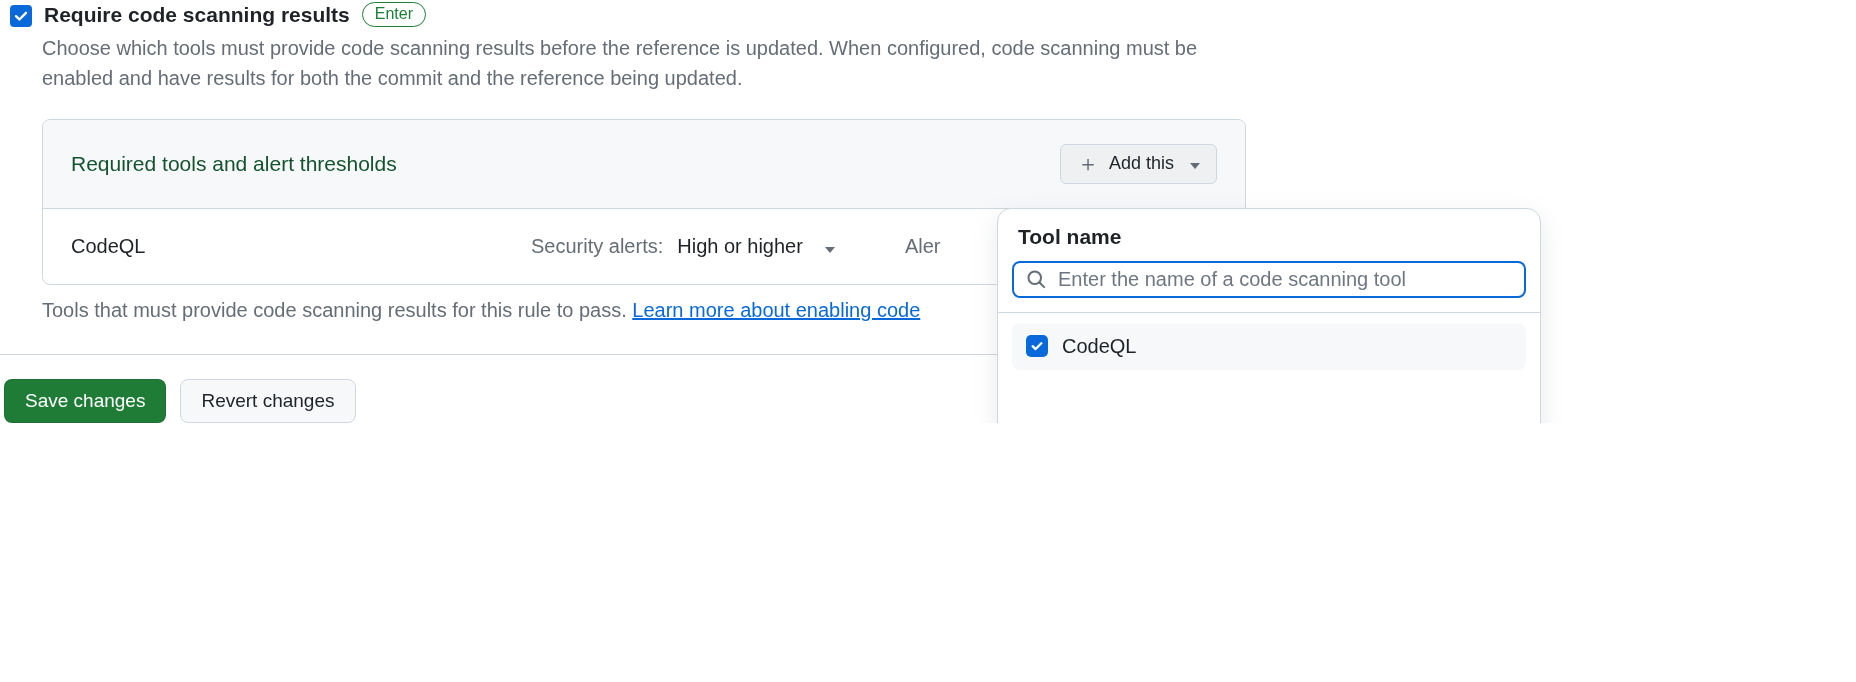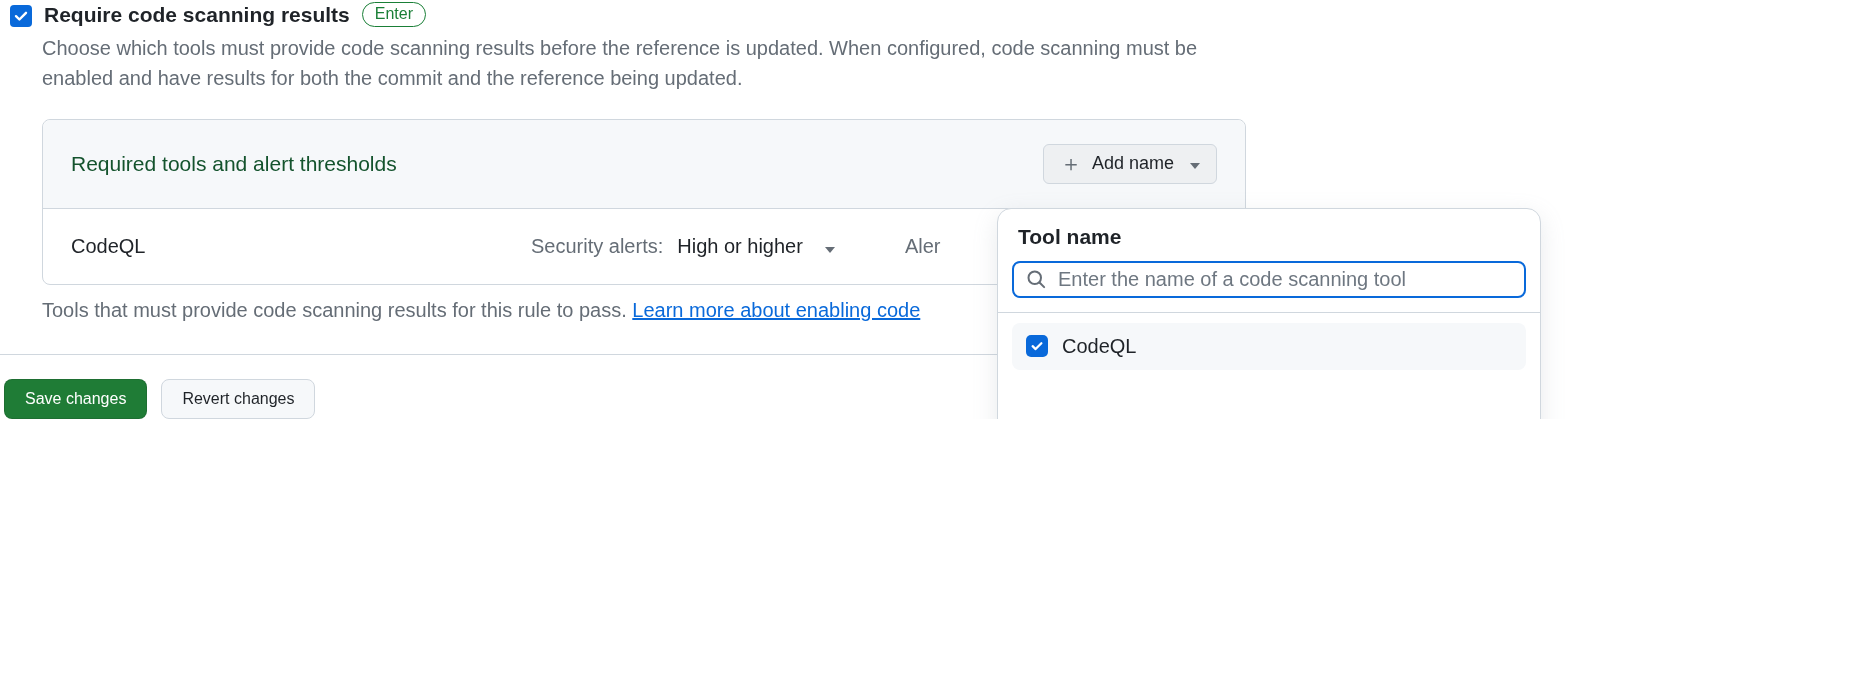--- a/index.html
+++ b/index.html
@@ -140,21 +140,21 @@
     border-top: 1.5px solid #d0d7de;
     margin: 32px 0 0 0;
     width: 1300px;
   }
   .actions {
     display: flex;
     gap: 14px;
     padding: 24px 0 0 4px;
   }
   .btn {
-    font-size: 16px;
+    font-size: 19px;
     font-weight: 500;
     border-radius: 8px;
     padding: 10px 20px;
     cursor: pointer;
     border: 1px solid;
   }
   .btn-primary {
     background: #1f7c36;
     color: #ffffff;
     border-color: rgba(27,31,36,0.15);
@@ -250,21 +250,21 @@
     <span class="badge-beta">Enter</span>
   </div>
 
   <div class="description">Choose which tools must provide code scanning results before the reference is updated. When configured, code scanning must be enabled and have results for both the commit and the reference being updated.</div>
 
   <div class="panel">
     <div class="panel-header">
       <span class="panel-title">Required tools and alert thresholds</span>
       <button class="add-tool-btn">
         <span class="plus">＋</span>
-        <span>Add name</span>
+        <span>Add this</span>
         <span class="caret"><span class="caret-down"></span></span>
       </button>
     </div>
     <div class="panel-row">
       <span class="tool-name">CodeQL</span>
       <span class="sec-alerts">
         <span>Security alerts:</span>
         <span class="val">High or higher</span>
         <span style="margin-left:14px"><span class="caret-down"></span></span>
       </span>

